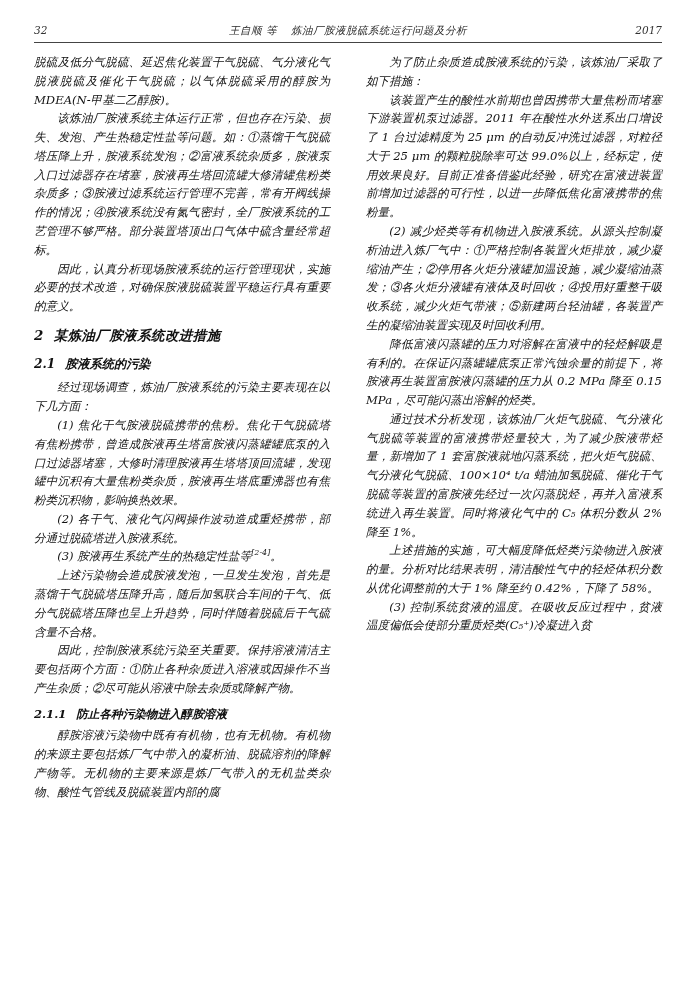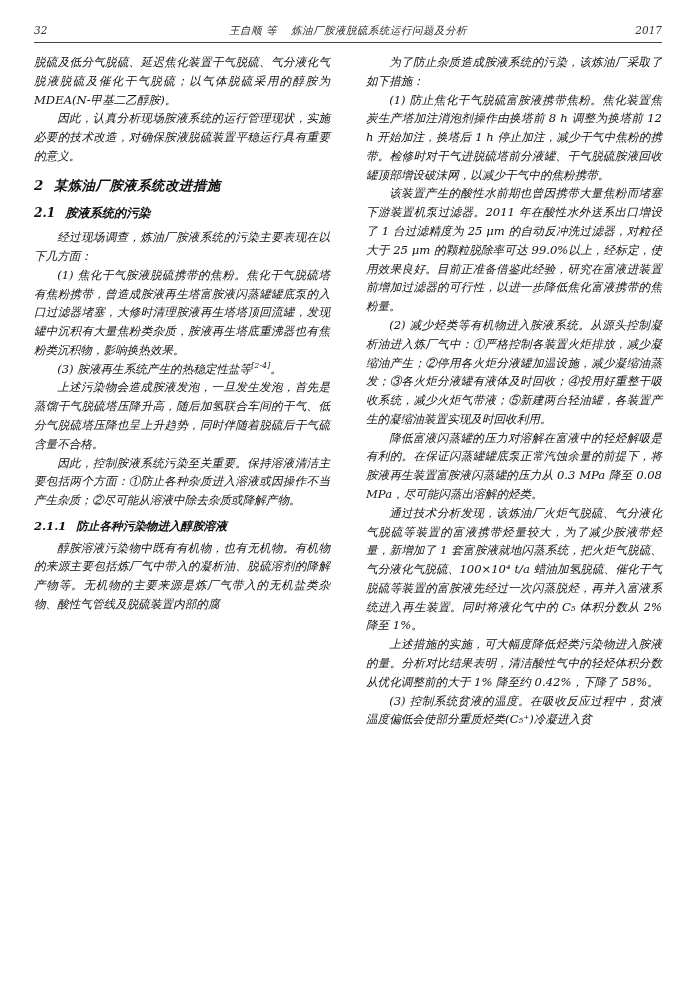--- a/index.html
+++ b/index.html
@@ -114,48 +114,49 @@
     <div class="center">
       <span class="authors">王自顺 等</span><span>炼油厂胺液脱硫系统运行问题及分析</span>
     </div>
     <div class="pageno right">2017</div>
   </div>
 
   <div class="columns">
 
     <div class="col">
       <p class="noindent">脱硫及低分气脱硫、延迟焦化装置干气脱硫、气分液化气脱液脱硫及催化干气脱硫；以气体脱硫采用的醇胺为 MDEA(N-甲基二乙醇胺)。</p>
+      <p>该炼油厂胺液系统主体运行正常，但也存在污染、损失、发泡、产生热稳定性盐等问题。如：①蒸馏干气脱硫塔压降上升，胺液系统发泡；②富液系统杂质多，胺液泵入口过滤器存在堵塞，胺液再生塔回流罐大修清罐焦粉类杂质多；③胺液过滤系统运行管理不完善，常有开阀线操作的情况；④胺液系统没有氮气密封，全厂胺液系统的工艺管理不够严格。部分装置塔顶出口气体中硫含量经常超标。</p>
       <p>因此，认真分析现场胺液系统的运行管理现状，实施必要的技术改造，对确保胺液脱硫装置平稳运行具有重要的意义。</p>
 
       <h2 class="sec">
         <span class="num">2</span><span>某炼油厂胺液系统改进措施</span>
       </h2>
 
       <h3 class="sub">
         <span class="num">2.1</span><span>胺液系统的污染</span>
       </h3>
 
       <p>经过现场调查，炼油厂胺液系统的污染主要表现在以下几方面：</p>
       <p>(1) 焦化干气胺液脱硫携带的焦粉。焦化干气脱硫塔有焦粉携带，曾造成胺液再生塔富胺液闪蒸罐罐底泵的入口过滤器堵塞，大修时清理胺液再生塔塔顶回流罐，发现罐中沉积有大量焦粉类杂质，胺液再生塔底重沸器也有焦粉类沉积物，影响换热效果。</p>
+      <p>(2) 各干气、液化气闪阀操作波动造成重烃携带，部分通过脱硫塔进入胺液系统。</p>
       <p><span>(3) 胺液再生系统产生的热稳定性盐等</span><sup>[2-4]</sup><span>。</span></p>
       <p>上述污染物会造成胺液发泡，一旦发生发泡，首先是蒸馏干气脱硫塔压降升高，随后加氢联合车间的干气、低分气脱硫塔压降也呈上升趋势，同时伴随着脱硫后干气硫含量不合格。</p>
       <p>因此，控制胺液系统污染至关重要。保持溶液清洁主要包括两个方面：①防止各种杂质进入溶液或因操作不当产生杂质；②尽可能从溶液中除去杂质或降解产物。</p>
 
       <h4 class="subsub">
         <span class="num">2.1.1</span><span>防止各种污染物进入醇胺溶液</span>
       </h4>
 
       <p>醇胺溶液污染物中既有有机物，也有无机物。有机物的来源主要包括炼厂气中带入的凝析油、脱硫溶剂的降解产物等。无机物的主要来源是炼厂气带入的无机盐类杂物、酸性气管线及脱硫装置内部的腐</p>
     </div>
 
     <div class="col">
       <p>为了防止杂质造成胺液系统的污染，该炼油厂采取了如下措施：</p>
-      <p>(1) 防止焦化干气脱硫富胺液携带焦粉。焦化装置焦炭生产塔加注消泡剂操作由换塔前 8 h 调整为换塔前 12 h 开始加注，换塔后 1 h 停止加注，减少干气中焦粉的携带。检修时对干气进脱硫塔前分液罐、干气脱硫胺液回收罐顶部增设破沫网，以减少干气中的焦粉携带。</p>
       <p>该装置产生的酸性水前期也曾因携带大量焦粉而堵塞下游装置机泵过滤器。2011 年在酸性水外送系出口增设了 1 台过滤精度为 25 μm 的自动反冲洗过滤器，对粒径大于 25 μm 的颗粒脱除率可达 99.0%以上，经标定，使用效果良好。目前正准备借鉴此经验，研究在富液进装置前增加过滤器的可行性，以进一步降低焦化富液携带的焦粉量。</p>
       <p>(2) 减少烃类等有机物进入胺液系统。从源头控制凝析油进入炼厂气中：①严格控制各装置火炬排放，减少凝缩油产生；②停用各火炬分液罐加温设施，减少凝缩油蒸发；③各火炬分液罐有液体及时回收；④投用好重整干吸收系统，减少火炬气带液；⑤新建两台轻油罐，各装置产生的凝缩油装置实现及时回收利用。</p>
-      <p>降低富液闪蒸罐的压力对溶解在富液中的轻烃解吸是有利的。在保证闪蒸罐罐底泵正常汽蚀余量的前提下，将胺液再生装置富胺液闪蒸罐的压力从 0.3 MPa 降至 0.08 MPa，尽可能闪蒸出溶解的烃类。</p>
+      <p>降低富液闪蒸罐的压力对溶解在富液中的轻烃解吸是有利的。在保证闪蒸罐罐底泵正常汽蚀余量的前提下，将胺液再生装置富胺液闪蒸罐的压力从 0.2 MPa 降至 0.15 MPa，尽可能闪蒸出溶解的烃类。</p>
       <p>通过技术分析发现，该炼油厂火炬气脱硫、气分液化气脱硫等装置的富液携带烃量较大，为了减少胺液带烃量，新增加了 1 套富胺液就地闪蒸系统，把火炬气脱硫、气分液化气脱硫、100×10⁴ t/a 蜡油加氢脱硫、催化干气脱硫等装置的富胺液先经过一次闪蒸脱烃，再并入富液系统进入再生装置。同时将液化气中的 C₅ 体积分数从 2% 降至 1%。</p>
       <p>上述措施的实施，可大幅度降低烃类污染物进入胺液的量。分析对比结果表明，清洁酸性气中的轻烃体积分数从优化调整前的大于 1% 降至约 0.42%，下降了 58%。</p>
       <p>(3) 控制系统贫液的温度。在吸收反应过程中，贫液温度偏低会使部分重质烃类(C₅⁺)冷凝进入贫</p>
     </div>
 
   </div>
 </div>
 
 </body></html>

